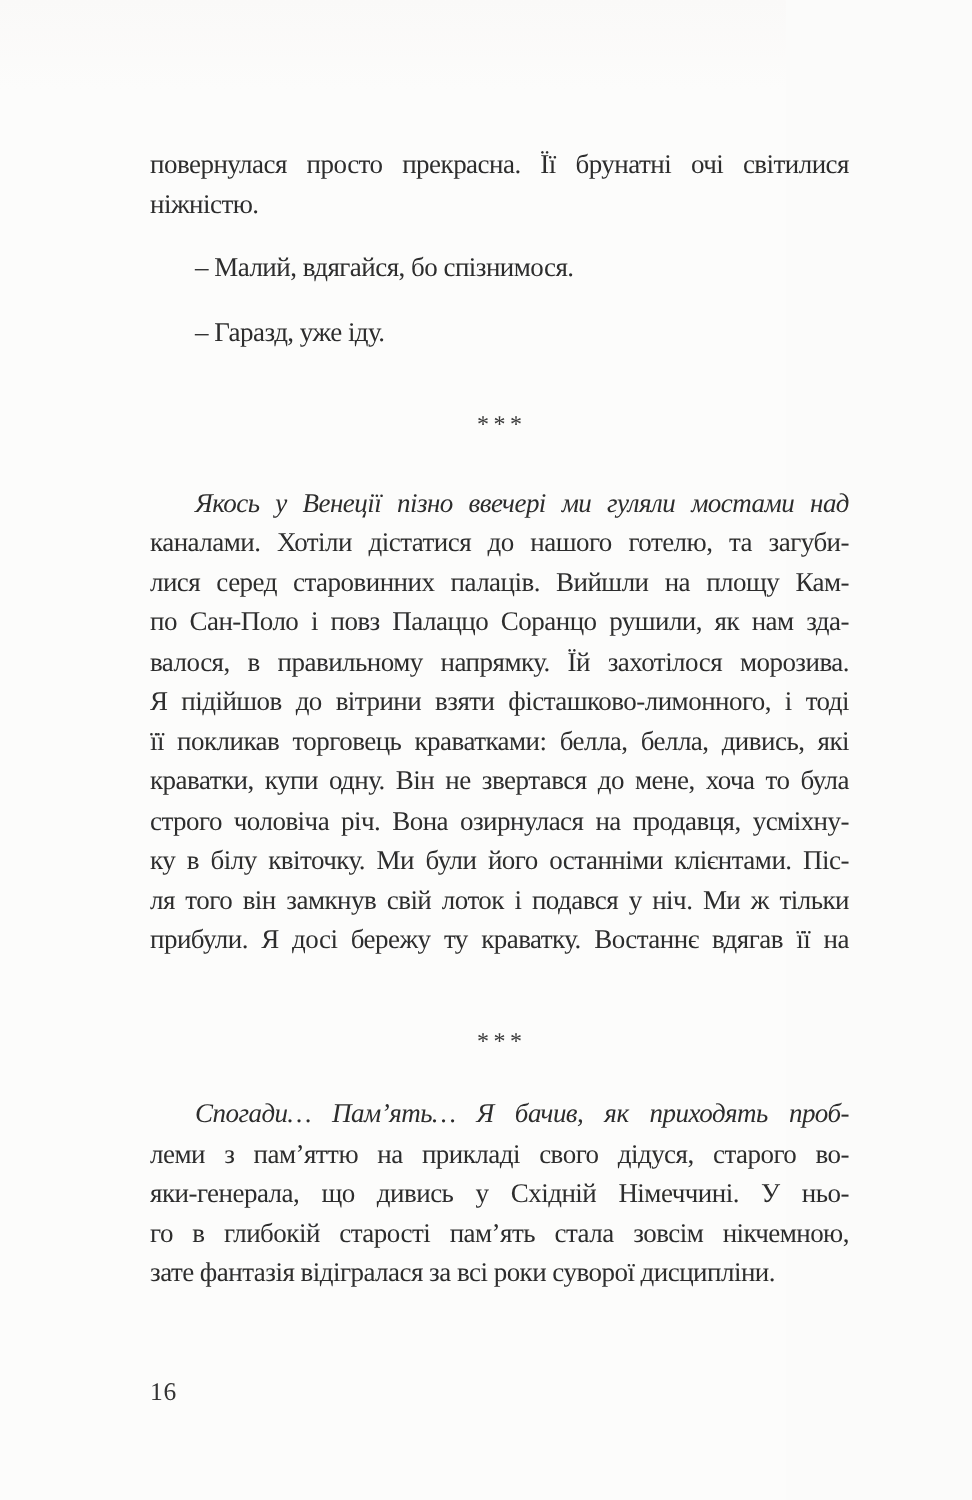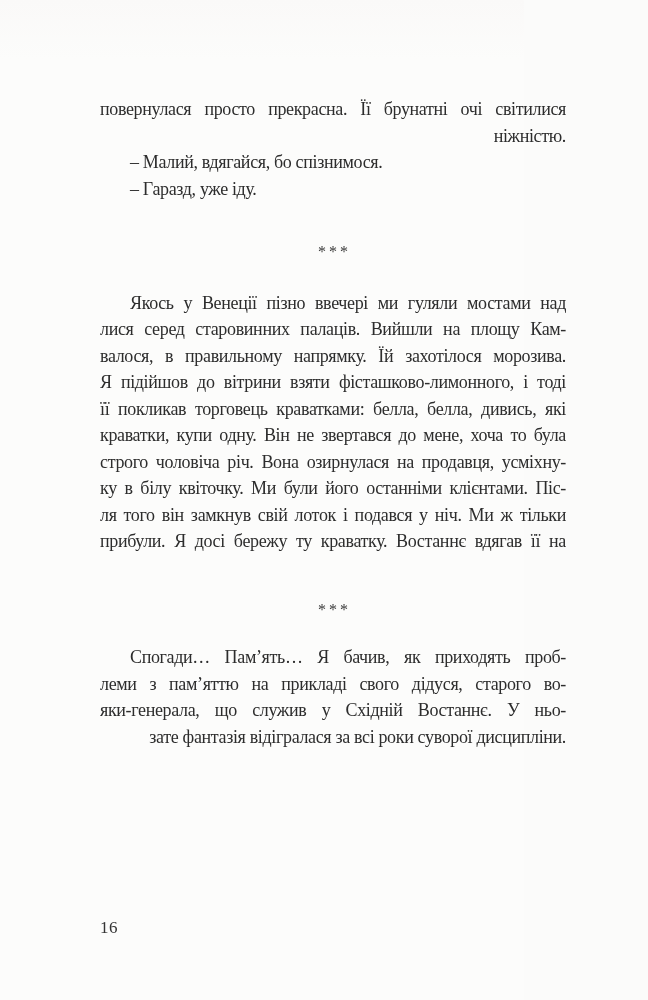--- a/index.html
+++ b/index.html
@@ -23,31 +23,33 @@
   .text-block {
     position: absolute;
     left: 100px;
     top: 96px;
     width: 466px;
     font-size: 18px;
     line-height: 26.5px;
     letter-spacing: -0.35px;
   }
   .line {
-    text-align: right;
+    text-align: left;
   }
   .line.j {
     text-align: justify;
     text-align-last: justify;
   }
   .para.indent .line:first-child {
     text-indent: 30px;
+    font-style: italic;
   }
   .dialogue {
     padding-left: 30px;
+    margin-top: 16px;
   }
   .separator {
     text-align: center;
     font-size: 16px;
     letter-spacing: 3px;
     color: #3a3a3a;
     text-indent: 3px; 
   }
   .sep-1 {
     margin: 37px 0 24px 0;
@@ -76,36 +78,39 @@
       </div>
 
     <div class="dialogue">– Малий, вдягайся, бо спізнимося.</div>
 
     <div class="dialogue">– Гаразд, уже іду.</div>
 
     <div class="separator sep-1">***</div>
 
     <div class="para indent">
         <div class="line j">Якось у Венеції пізно ввечері ми гуляли мостами над</div>
+        <div class="line j">каналами. Хотіли дістатися до нашого готелю, та загуби-</div>
         <div class="line j">лися серед старовинних палаців. Вийшли на площу Кам-</div>
+        <div class="line j">по Сан-Поло і повз Палаццо Соранцо рушили, як нам зда-</div>
         <div class="line j">валося, в правильному напрямку. Їй захотілося морозива.</div>
         <div class="line j">Я підійшов до вітрини взяти фісташково-лимонного, і тоді</div>
         <div class="line j">її покликав торговець краватками: белла, белла, дивись, які</div>
         <div class="line j">краватки, купи одну. Він не звертався до мене, хоча то була</div>
         <div class="line j">строго чоловіча річ. Вона озирнулася на продавця, усміхну-</div>
         <div class="line j">ку в білу квіточку. Ми були його останніми клієнтами. Піс-</div>
         <div class="line j">ля того він замкнув свій лоток і подався у ніч. Ми ж тільки</div>
         <div class="line j">прибули. Я досі бережу ту краватку. Востаннє вдягав її на</div>
       </div>
 
     <div class="separator sep-2">***</div>
 
     <div class="para indent">
         <div class="line j">Спогади… Пам’ять… Я бачив, як приходять проб-</div>
         <div class="line j">леми з пам’яттю на прикладі свого дідуся, старого во-</div>
-        <div class="line j">яки-генерала, що служив у Східній Востаннє. У ньо-</div>
+        <div class="line j">яки-генерала, що дивись у Східній Німеччині. У ньо-</div>
+        <div class="line j">го в глибокій старості пам’ять стала зовсім нікчемною,</div>
         <div class="line">зате фантазія відігралася за всі роки суворої дисципліни.</div>
       </div>
 
   </div>
 
   <div class="page-number">16</div>
 </div>
 
 </body></html>

